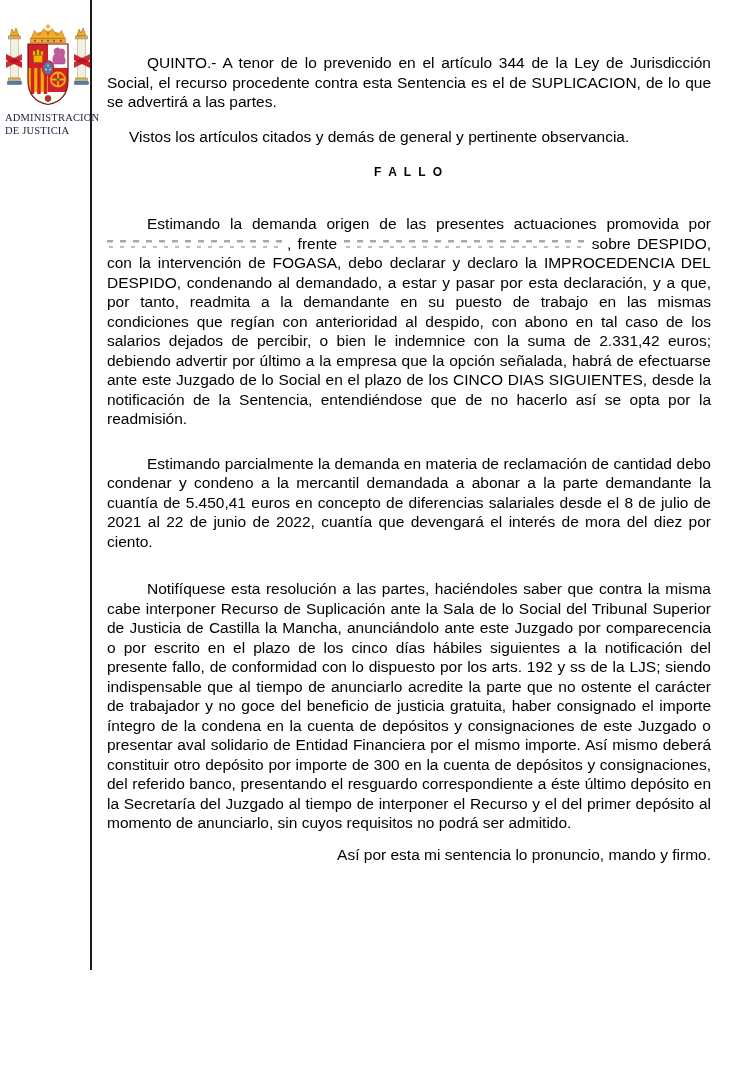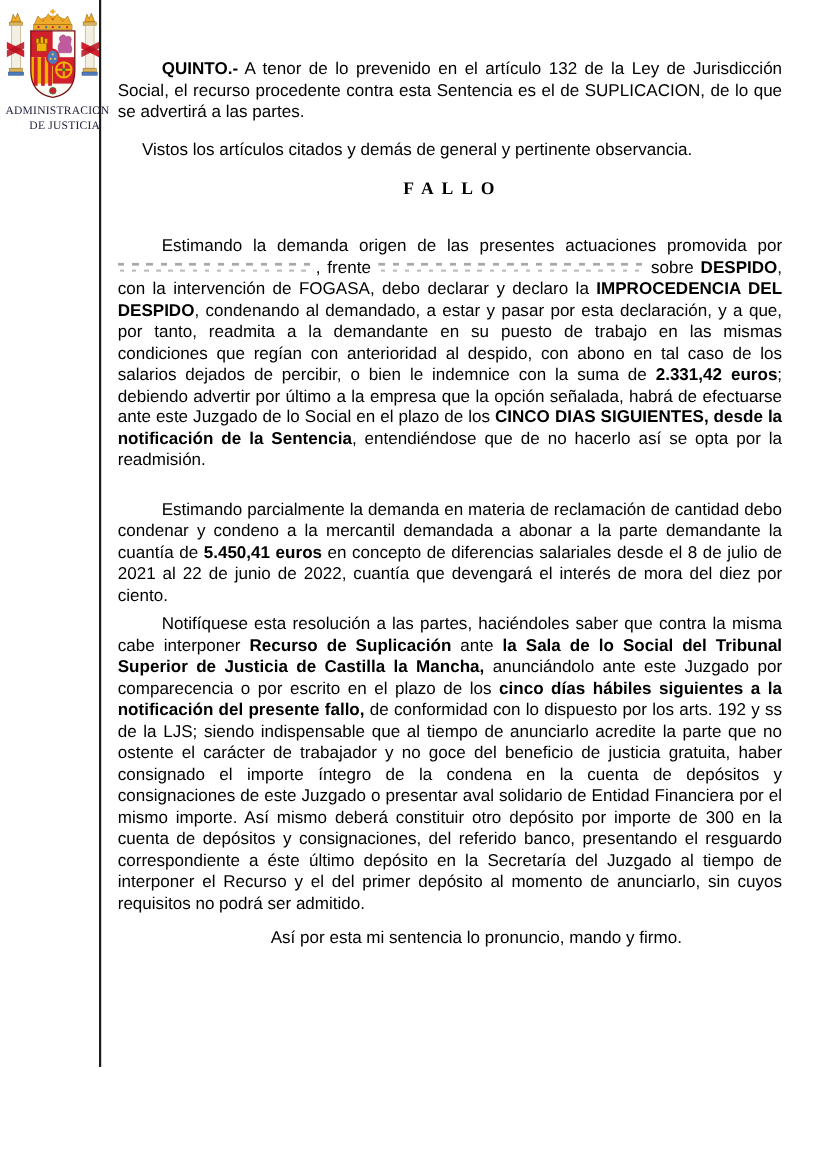--- a/index.html
+++ b/index.html
@@ -4,48 +4,48 @@
 <style>
   html,body{margin:0;padding:0;}
   body{
     width:750px;height:1066px;background:#ffffff;
     font-family:"Liberation Sans", sans-serif;
     -webkit-font-smoothing:antialiased;
   }
   .page{position:relative;width:750px;height:1066px;background:#fff;overflow:hidden;}
 
   
-  .emblem{position:absolute;left:5px;top:8px;width:86px;text-align:right;}
+  .emblem{position:absolute;left:5px;top:24px;width:86px;text-align:left;}
   .emblem svg{display:block;margin:0 auto;}
   .emblem-caption{
     font-family:"Liberation Serif", serif;
     font-size:10.5px;line-height:13px;color:#1d1d3a;
     letter-spacing:.2px;margin-top:1px;white-space:nowrap;
   }
 
   
   .vrule{position:absolute;left:90px;top:0;width:2px;height:970px;background:#1c1c1c;}
 
   
   .content{
     position:absolute;left:107px;top:53px;width:604px;
     font-size:15.5px;line-height:19.5px;color:#000;
   }
   .para{margin:0;text-align:justify;text-justify:inter-word;}
   .indent{text-indent:40px;}
   .vistos{margin-top:15px;text-indent:22px;text-align:left;}
   .fallo{
     margin:16px 0 0 0;text-align:center;
-    font-size:16px;font-weight:bold;letter-spacing:2px;line-height:20px;font-family:Liberation Serif, serif;
+    font-size:12px;font-weight:bold;letter-spacing:2px;line-height:20px;
   }
   .p4{margin-top:32px;}
   .p5{margin-top:25px;}
-  .p6{margin-top:7px;}
-  .p7{margin-top:12px;text-indent:48px;text-align:center;}
-  .b{font-weight:bold;}
+  .p6{margin-top:28px;}
+  .p7{margin-top:12px;text-indent:48px;text-align:right;}
+  .b{font-weight:normal;}
 
   
   .redacted{
     display:inline-block;height:11px;vertical-align:baseline;
     margin-bottom:-1px;
     background:
       repeating-linear-gradient(90deg,#9a9a9a 0 6px,transparent 6px 13px) 0 1px/100% 2.5px no-repeat,
       repeating-linear-gradient(90deg,#b3b3b3 0 4px,transparent 4px 11px) 2px 7px/98% 2px no-repeat;
     filter:blur(.7px);
     opacity:.85;
@@ -137,21 +137,21 @@
     <div class="emblem-caption">
       <div>ADMINISTRACION</div>
       <div>DE JUSTICIA</div>
     </div>
   </div>
 
   <div class="vrule"></div>
 
   <div class="content">
 
-    <p class="para indent"><span class="b">QUINTO.-</span><span> A tenor de lo prevenido en el artículo 132 de la Ley de Jurisdicción Social, el recurso procedente contra esta Sentencia es el de SUPLICACION, de lo que se advertirá a las partes.</span></p>
+    <p class="para indent"><span class="b">QUINTO.-</span><span> A tenor de lo prevenido en el artículo 344 de la Ley de Jurisdicción Social, el recurso procedente contra esta Sentencia es el de SUPLICACION, de lo que se advertirá a las partes.</span></p>
 
     <p class="para vistos">Vistos los artículos citados y demás de general y pertinente observancia.</p>
 
     <h2 class="fallo">F A L L O</h2>
 
     <p class="para indent p4"><span>Estimando la demanda origen de las presentes actuaciones promovida por </span><span class="redacted" style="width: 180px;"></span><span>, frente </span><span class="redacted" style="width: 242px;"></span><span> sobre </span><span class="b">DESPIDO</span><span>, con la intervención de FOGASA, debo declarar y declaro la </span><span class="b">IMPROCEDENCIA DEL DESPIDO</span><span>, condenando al demandado, a estar y pasar por esta declaración, y a que, por tanto, readmita a la demandante en su puesto de trabajo en las mismas condiciones que regían con anterioridad al despido, con abono en tal caso de los salarios dejados de percibir, o bien le indemnice con la suma de </span><span class="b">2.331,42 euros</span><span>; debiendo advertir por último a la empresa que la opción señalada, habrá de efectuarse ante este Juzgado de lo Social en el plazo de los </span><span class="b">CINCO DIAS SIGUIENTES, desde la notificación de la Sentencia</span><span>, entendiéndose que de no hacerlo así se opta por la readmisión.</span></p>
 
     <p class="para indent p5"><span>Estimando parcialmente la demanda en materia de reclamación de cantidad debo condenar y condeno a la mercantil demandada a abonar a la parte demandante la cuantía de </span><span class="b">5.450,41 euros</span><span> en concepto de diferencias salariales desde el 8 de julio de 2021 al 22 de junio de 2022, cuantía que devengará el interés de mora del diez por ciento.</span></p>
 
     <p class="para indent p6"><span>Notifíquese esta resolución a las partes, haciéndoles saber que contra la misma cabe interponer </span><span class="b">Recurso de Suplicación</span><span> ante </span><span class="b">la Sala de lo Social del Tribunal Superior de Justicia de Castilla la Mancha,</span><span> anunciándolo  ante este Juzgado por comparecencia o por escrito en el plazo de los </span><span class="b">cinco días hábiles siguientes a la notificación del presente fallo,</span><span> de conformidad con lo dispuesto por los arts. 192 y ss de la LJS; siendo indispensable que al tiempo de anunciarlo acredite la parte que no ostente el carácter de trabajador y no goce del beneficio de justicia gratuita, haber consignado el importe íntegro de la condena en la cuenta de depósitos y consignaciones de este Juzgado  o presentar aval solidario de Entidad Financiera por el mismo importe. Así mismo deberá constituir otro depósito por importe de 300 en la cuenta de depósitos y consignaciones, del referido banco, presentando el resguardo correspondiente a éste último depósito en la Secretaría del Juzgado al tiempo de interponer el Recurso y  el del primer depósito al momento de anunciarlo, sin cuyos  requisitos no podrá ser admitido.</span></p>

